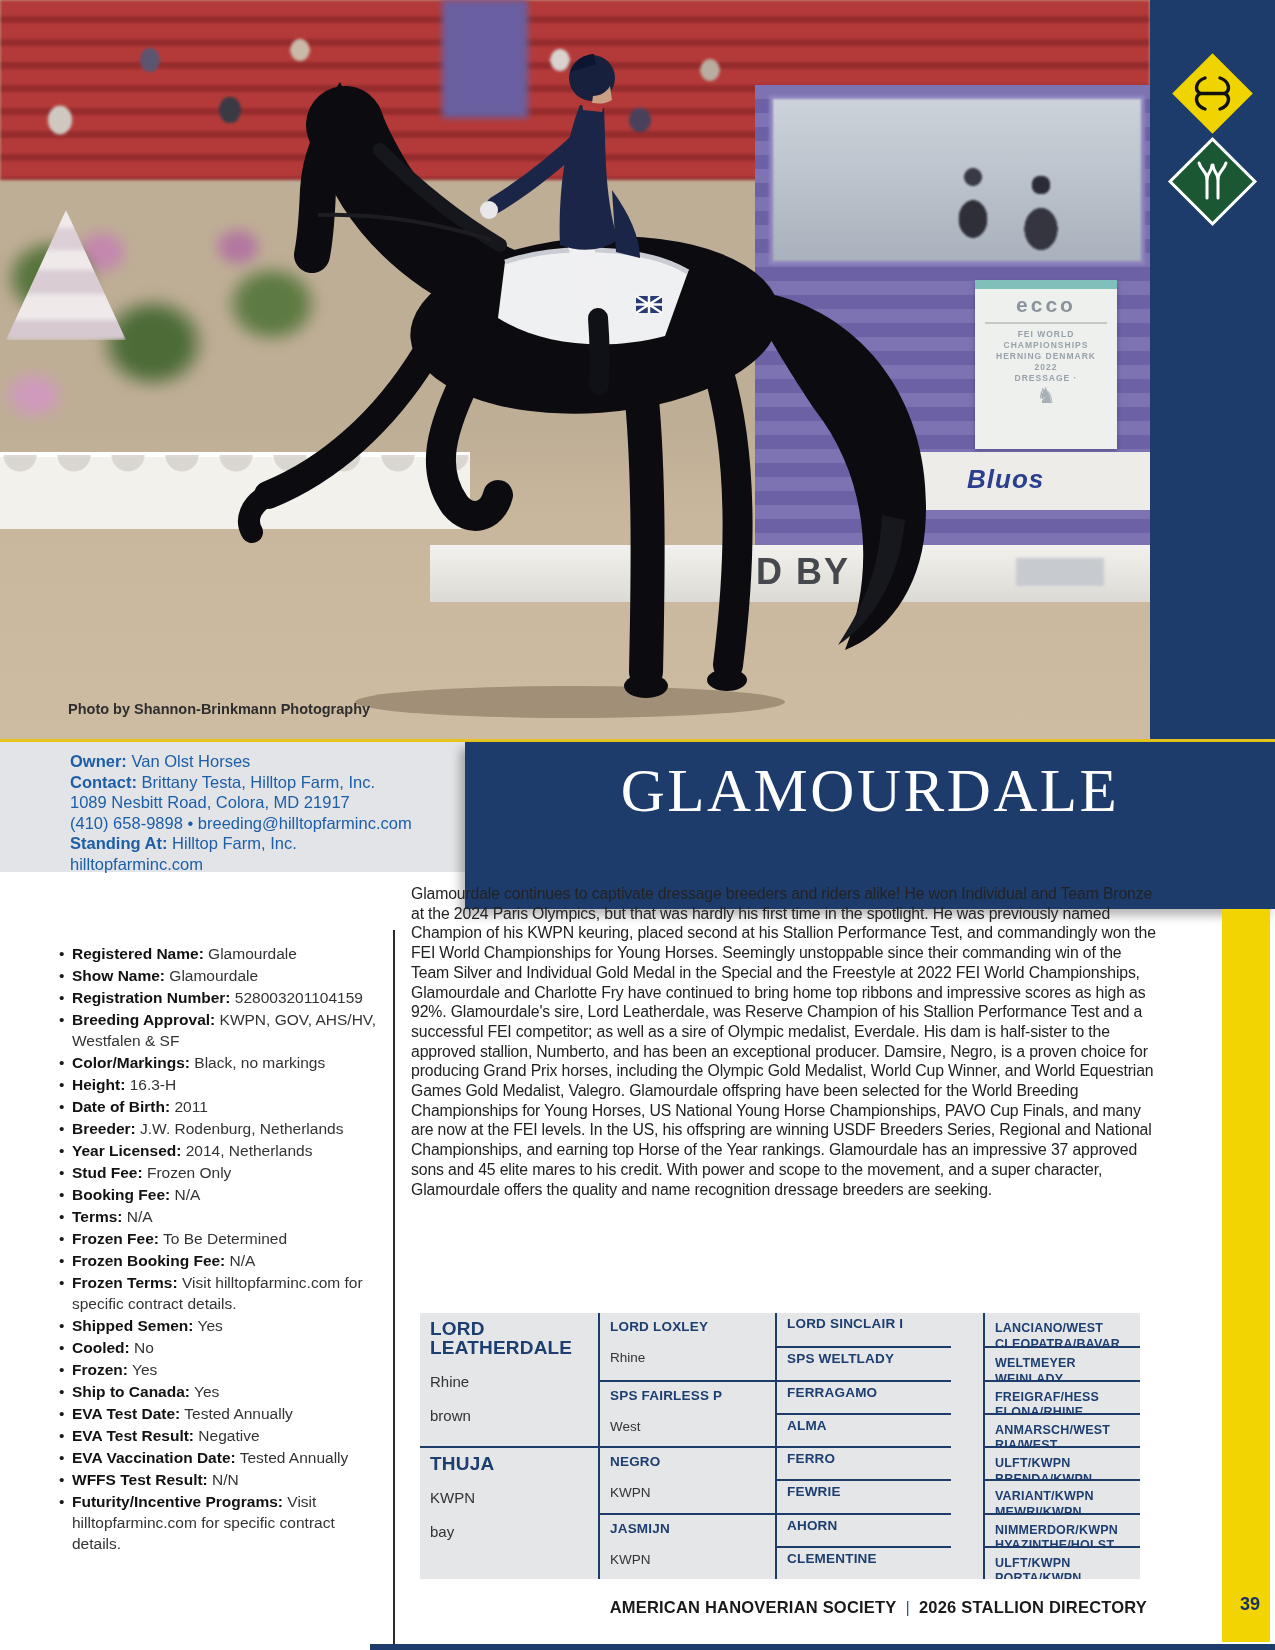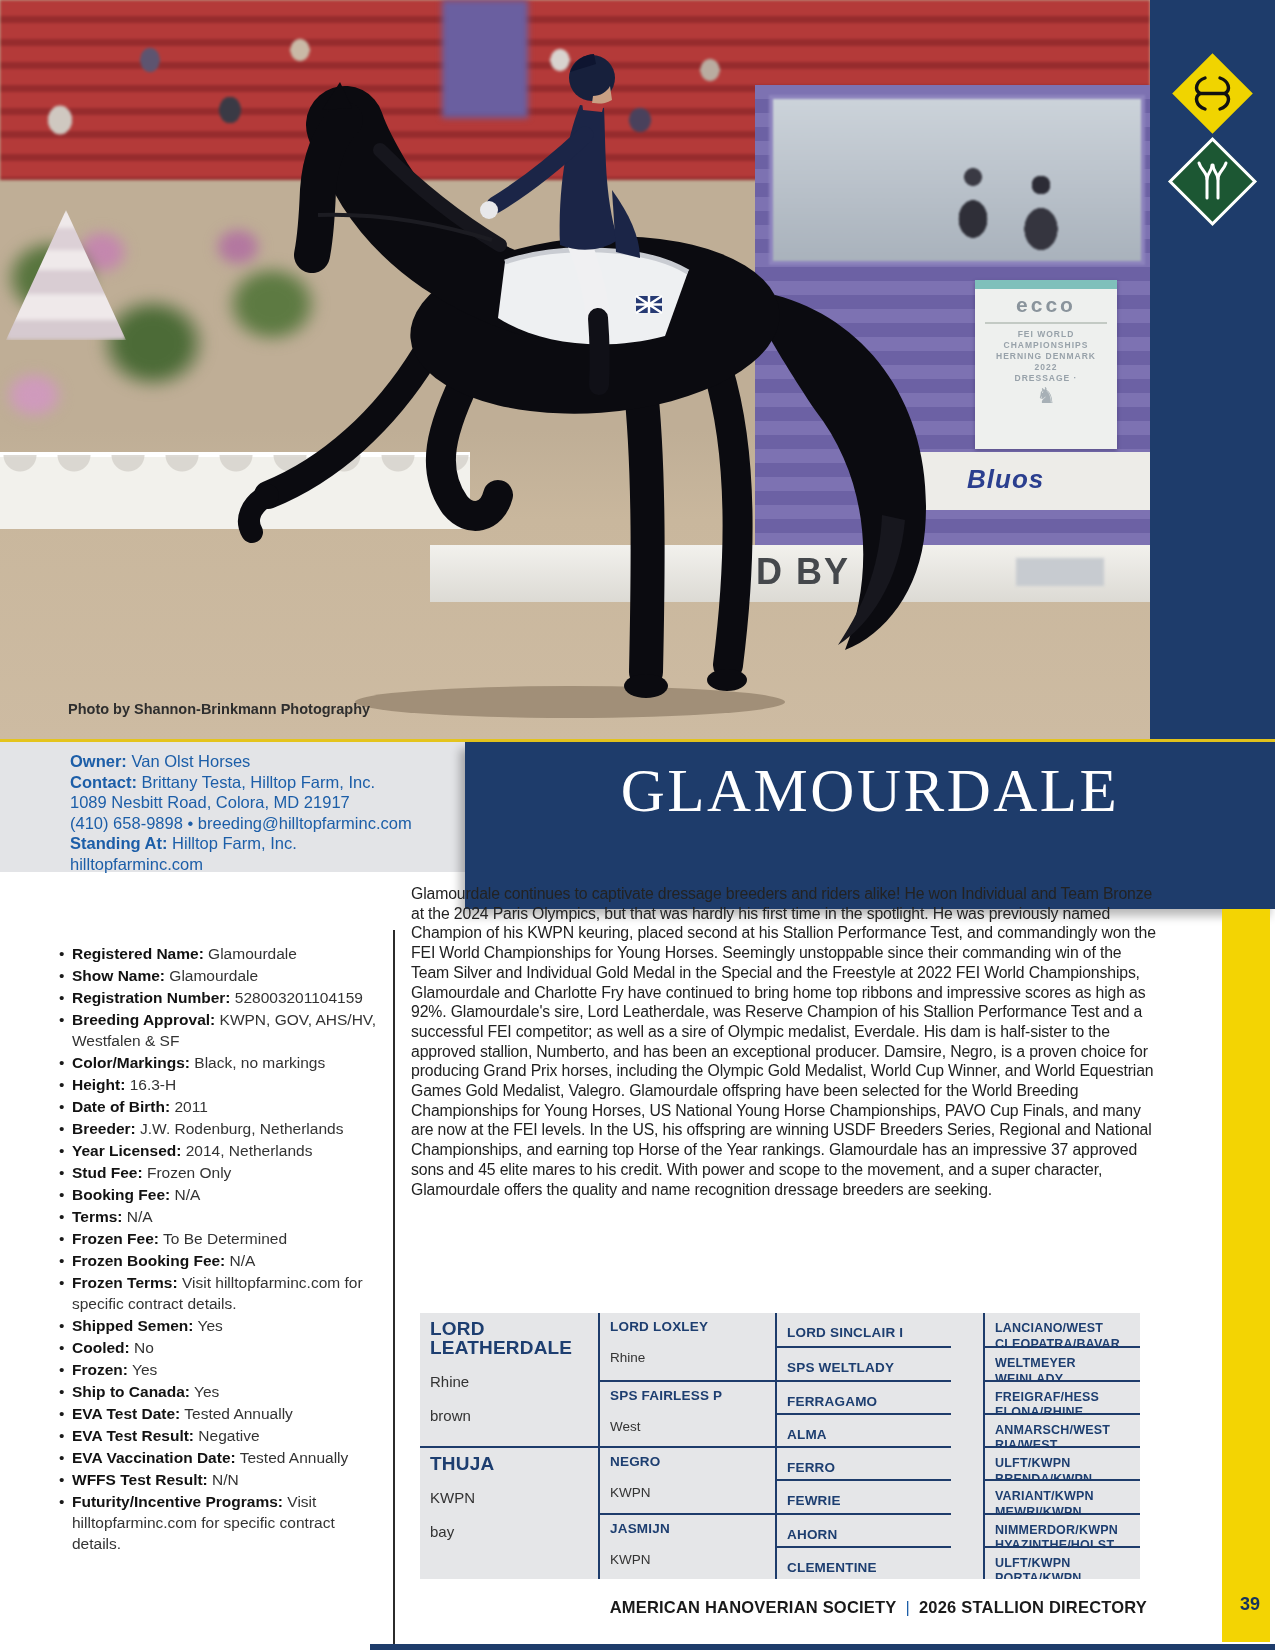--- a/index.html
+++ b/index.html
@@ -110,21 +110,21 @@
   .bt{border-top:2.5px solid #1e3c6b;}
   .col1{grid-column:1}.col2{grid-column:2}.col3{grid-column:3}.col4{grid-column:4}
   .r14{grid-row:1/5}.r58{grid-row:5/9}
   .r12{grid-row:1/3}.r34{grid-row:3/5}.r56{grid-row:5/7}.r78{grid-row:7/9}
   .r1{grid-row:1}.r2{grid-row:2}.r3{grid-row:3}.r4{grid-row:4}
   .r5{grid-row:5}.r6{grid-row:6}.r7{grid-row:7}.r8{grid-row:8}
   .pname{color:#1d3e70;font-weight:bold;font-size:13.5px;line-height:15px;letter-spacing:.2px;}
   .g1 .pname{font-size:19px;line-height:19px;}
   .pbreed{font-size:13.5px;color:#333;line-height:16px;margin-top:16px;}
   .g1 .pbreed{font-size:15px;line-height:18px;}
-  .g3pad{padding-top:12px;}
+  .g3pad{padding-top:3px;}
   .g4 .pname{font-size:12.5px;line-height:14.5px;padding-top:1px;}
   .g4{padding-top:7px;margin-left:32px;}
 
   
   .footer{position:absolute;right:128px;top:1598px;font-size:16.5px;font-weight:bold;color:#1a1a1a;letter-spacing:.2px;}
   .footer .fdiv{color:#1d5fa8;font-weight:normal;margin:0 9px;}
 
   
   .vrule{position:absolute;left:393px;top:930px;width:2px;height:714px;background:#2b2b2b;}
   .bottom-bar{position:absolute;left:370px;top:1644px;width:905px;height:6px;background:#1e3c6b;}

